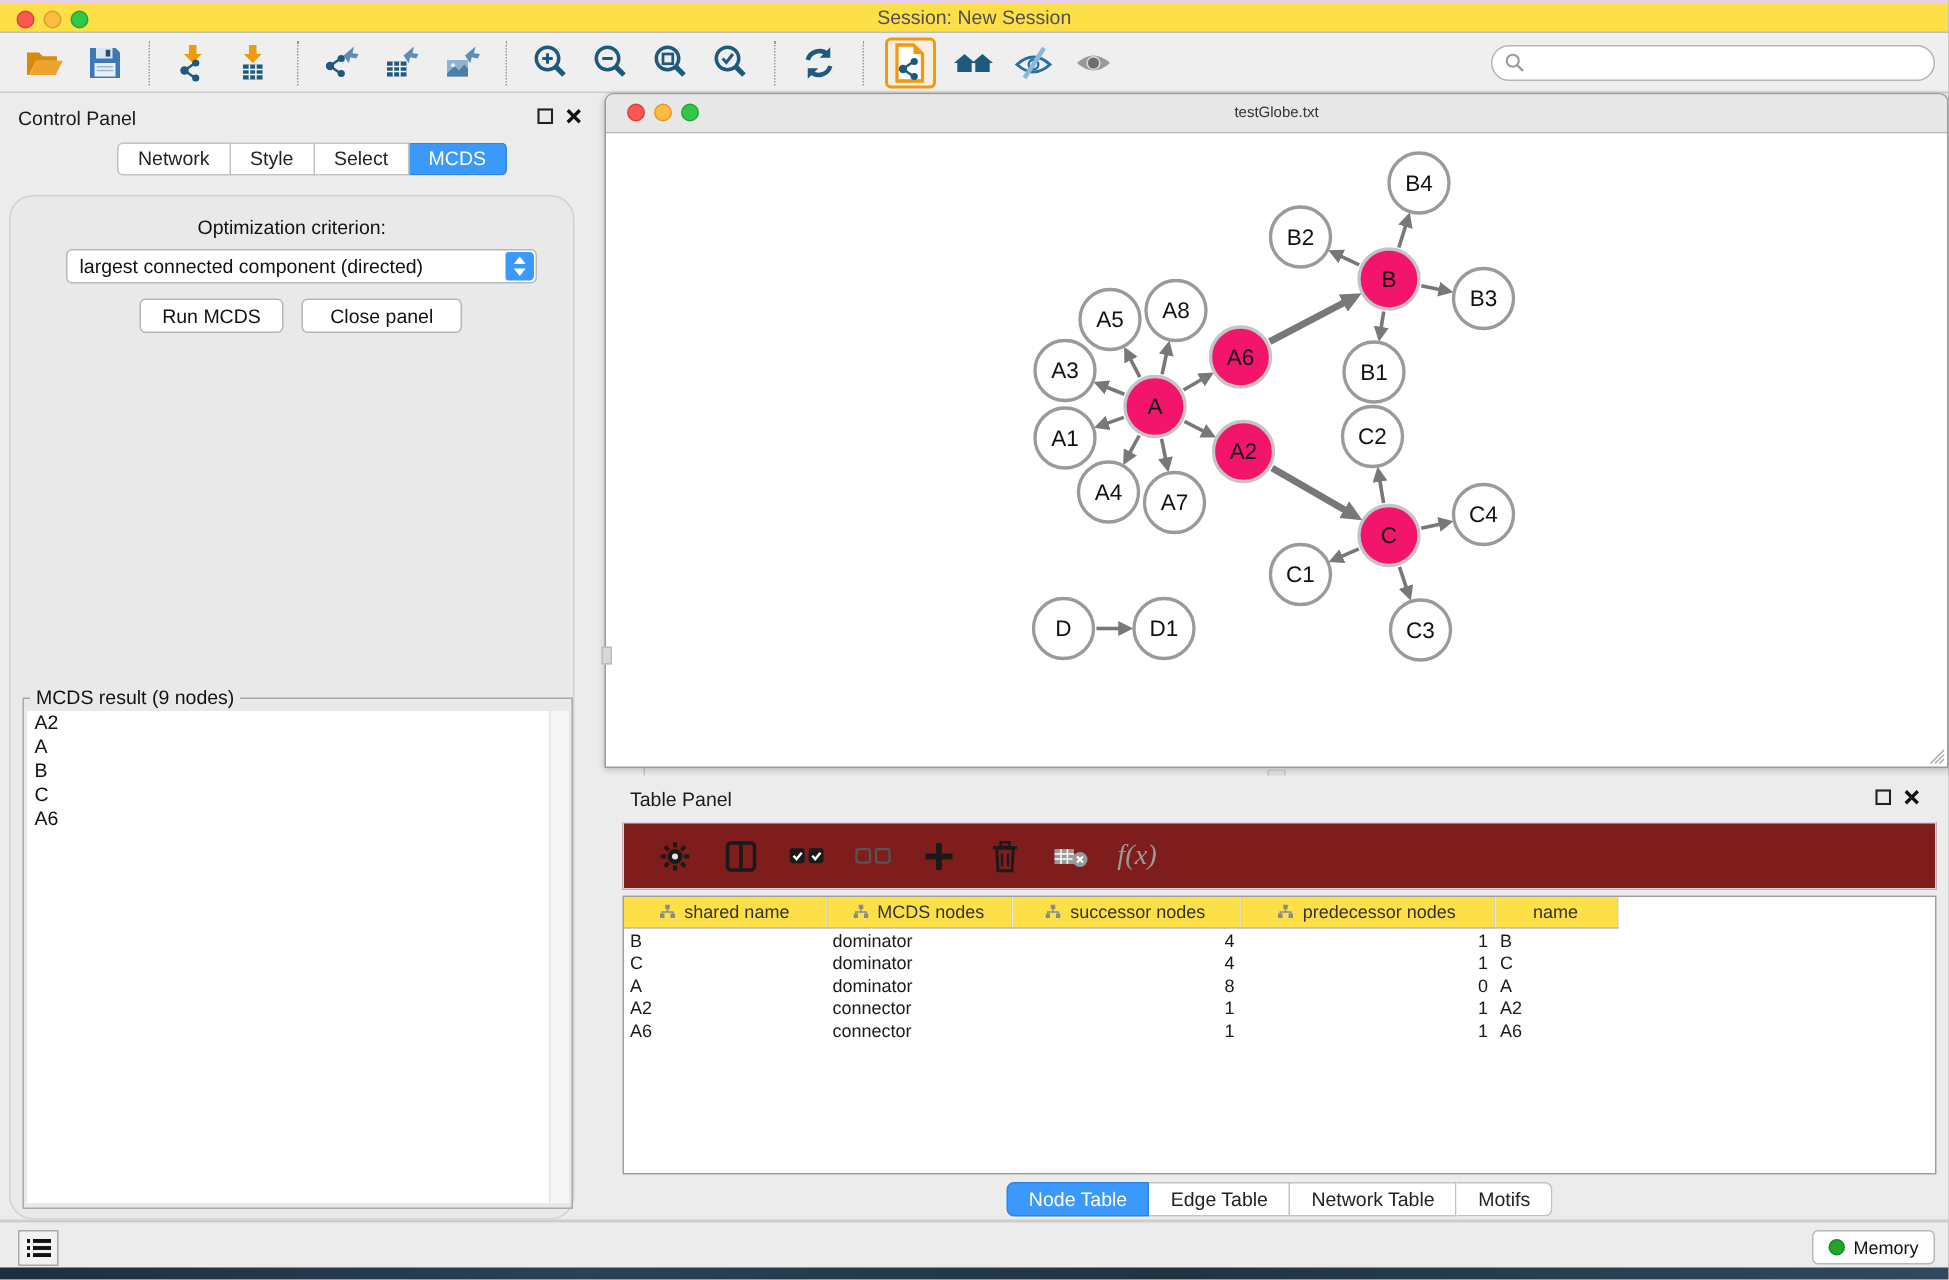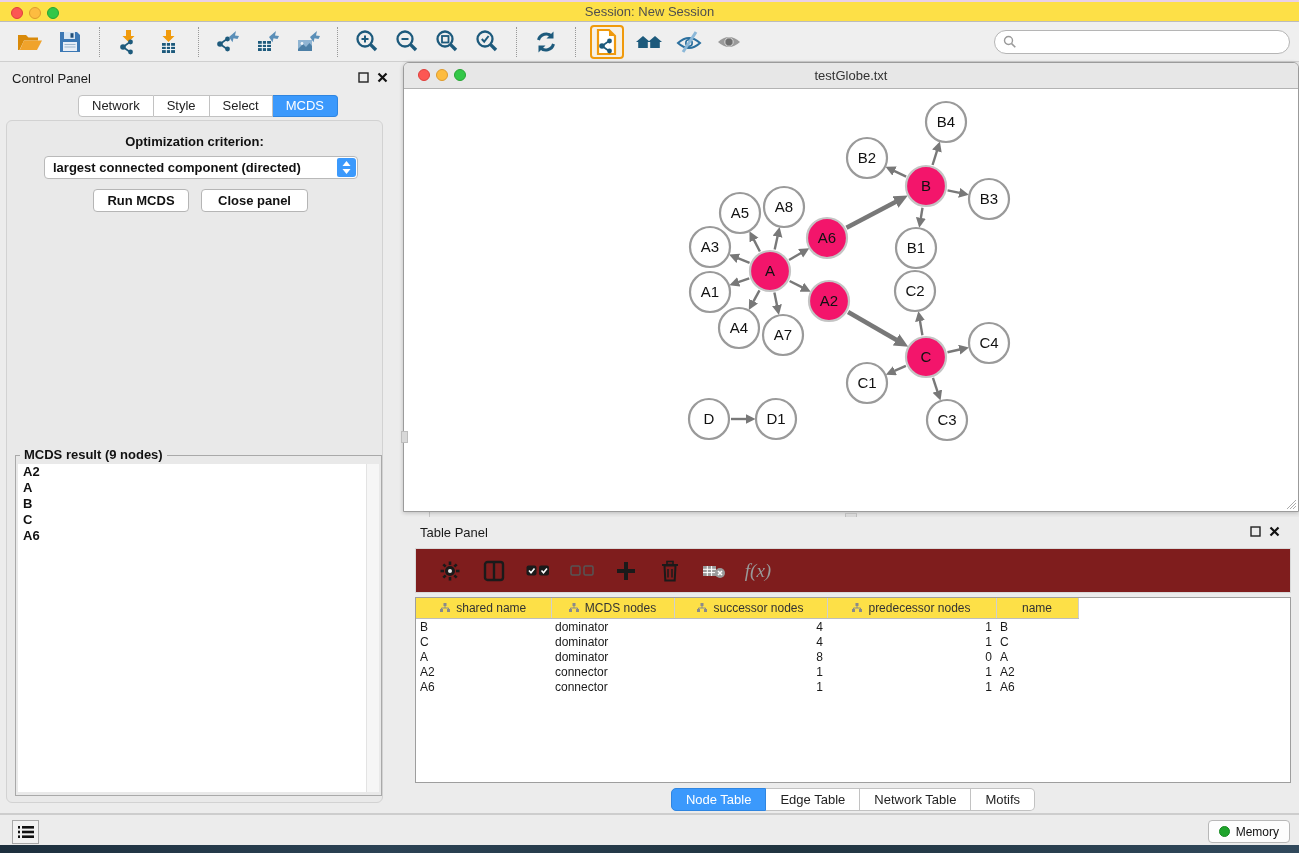--- a/index.html
+++ b/index.html
@@ -26,40 +26,40 @@
 
   
   .control-panel{left:0;top:62px;width:430px;height:751px;background:#ececec;border-right:1px solid #c6c6c6;box-sizing:border-box;}
   .cp-header-title{position:absolute;left:12px;top:9px;font-size:13px;color:#1a1a1a;}
   .win-btn{position:absolute;top:9px;width:13px;height:13px;display:flex;align-items:center;justify-content:center;cursor:default;}
   .cp-tabs{position:absolute;left:78px;top:33px;display:flex;}
   .cp-tab{height:20px;line-height:20px;padding:0 13px;font-size:13px;color:#222;background:#fff;border:1px solid #c2c2c2;border-left:none;}
   .cp-tab:first-child{border-left:1px solid #c2c2c2;border-radius:4px 0 0 4px;}
   .cp-tab:last-child{border-radius:0 4px 4px 0;}
   .cp-tab.active{background:#3b99fc;border-color:#2f85e0;color:#fff;}
-  .cp-content{position:absolute;left:6px;top:58px;width:377px;height:683px;background:#e9e9e9;border:1px solid #d2d2d2;border-radius:6px;box-sizing:border-box;font-weight:bold;}
+  .cp-content{position:absolute;left:6px;top:68px;width:377px;height:683px;background:#e9e9e9;border:1px solid #d2d2d2;border-radius:16px;box-sizing:border-box;}
   .opt-label{position:absolute;left:0;right:0;top:13px;text-align:center;font-size:13px;color:#111;}
   .cp-select{position:absolute;left:37px;top:35px;width:314px;height:23px;background:#fff;border:1px solid #b9b9b9;border-radius:4px;box-sizing:border-box;font-size:13px;display:flex;align-items:center;padding-left:8px;color:#111;}
   .stepper{position:absolute;right:1px;top:1px;width:19px;height:19px;background:#3b99fc;border-radius:2px 3px 3px 2px;display:flex;flex-direction:column;align-items:center;justify-content:center;gap:1px;}
   .cp-btn{position:absolute;height:23px;background:#fff;border:1px solid #b5b5b5;border-radius:4px;box-sizing:border-box;font-size:13px;color:#111;text-align:center;line-height:21px;}
   .fieldset{position:absolute;left:8px;top:334px;width:367px;height:341px;border:1px solid #a9a9a9;box-sizing:border-box;}
   .fieldset .legend{position:absolute;top:-9px;left:4px;background:#e9e9e9;padding:0 4px;font-size:13px;color:#111;}
   .result-list{position:absolute;left:2px;top:8px;right:2px;bottom:3px;background:#fff;overflow:hidden;}
   .result-scroll{position:absolute;right:0;top:0;bottom:0;width:12px;background:#f6f6f6;border-left:1px solid #e3e3e3;}
   .result-item{font-size:13px;line-height:16px;padding-left:5px;color:#111;}
   .result-item:first-child{padding-top:4px;}
 
   
   .network-window{left:403px;top:62px;width:896px;height:450px;background:#fff;border:1px solid #9b9b9b;border-radius:6px 6px 0 0;box-sizing:border-box;box-shadow:0 1px 4px rgba(0,0,0,.2);}
   .nw-titlebar{position:absolute;left:0;top:0;right:0;height:25px;background:#e7e7e7;border-bottom:1px solid #b3b3b3;border-radius:5px 5px 0 0;}
   .nw-titlebar .tl{top:6px;}
   .nw-titlebar .tl.red{left:14px;}
   .nw-titlebar .tl.yel{left:32px;}
   .nw-titlebar .tl.grn{left:50px;}
-  .nw-title{position:absolute;left:0;right:0;top:0;height:25px;line-height:25px;text-align:center;font-size:13px;color:#333;}
+  .nw-title{position:absolute;left:0;right:0;top:0;height:25px;line-height:25px;text-align:center;font-size:10px;color:#333;}
   .nw-grip{position:absolute;right:1px;bottom:1px;}
   #graph{position:absolute;left:0;top:26px;}
 
   .splitter-h{left:845px;top:513px;width:12px;height:6px;background:#d8d8d8;border:1px solid #bdbdbd;box-sizing:border-box;}
   .splitter-v{left:401px;top:431px;width:7px;height:12px;background:#d8d8d8;border:1px solid #bdbdbd;box-sizing:border-box;}
 
   
   .table-panel{left:391px;top:517px;width:908px;height:296px;background:#ececec;padding-left:16px;}
   .tp-title{position:absolute;left:29px;top:8px;font-size:13px;color:#1a1a1a;}
   .tp-toolbar{position:absolute;left:24px;top:31px;width:876px;height:45px;background:#7f1d1d;border:1px solid #d8d8d8;box-sizing:border-box;display:flex;align-items:center;padding-left:12px;}

